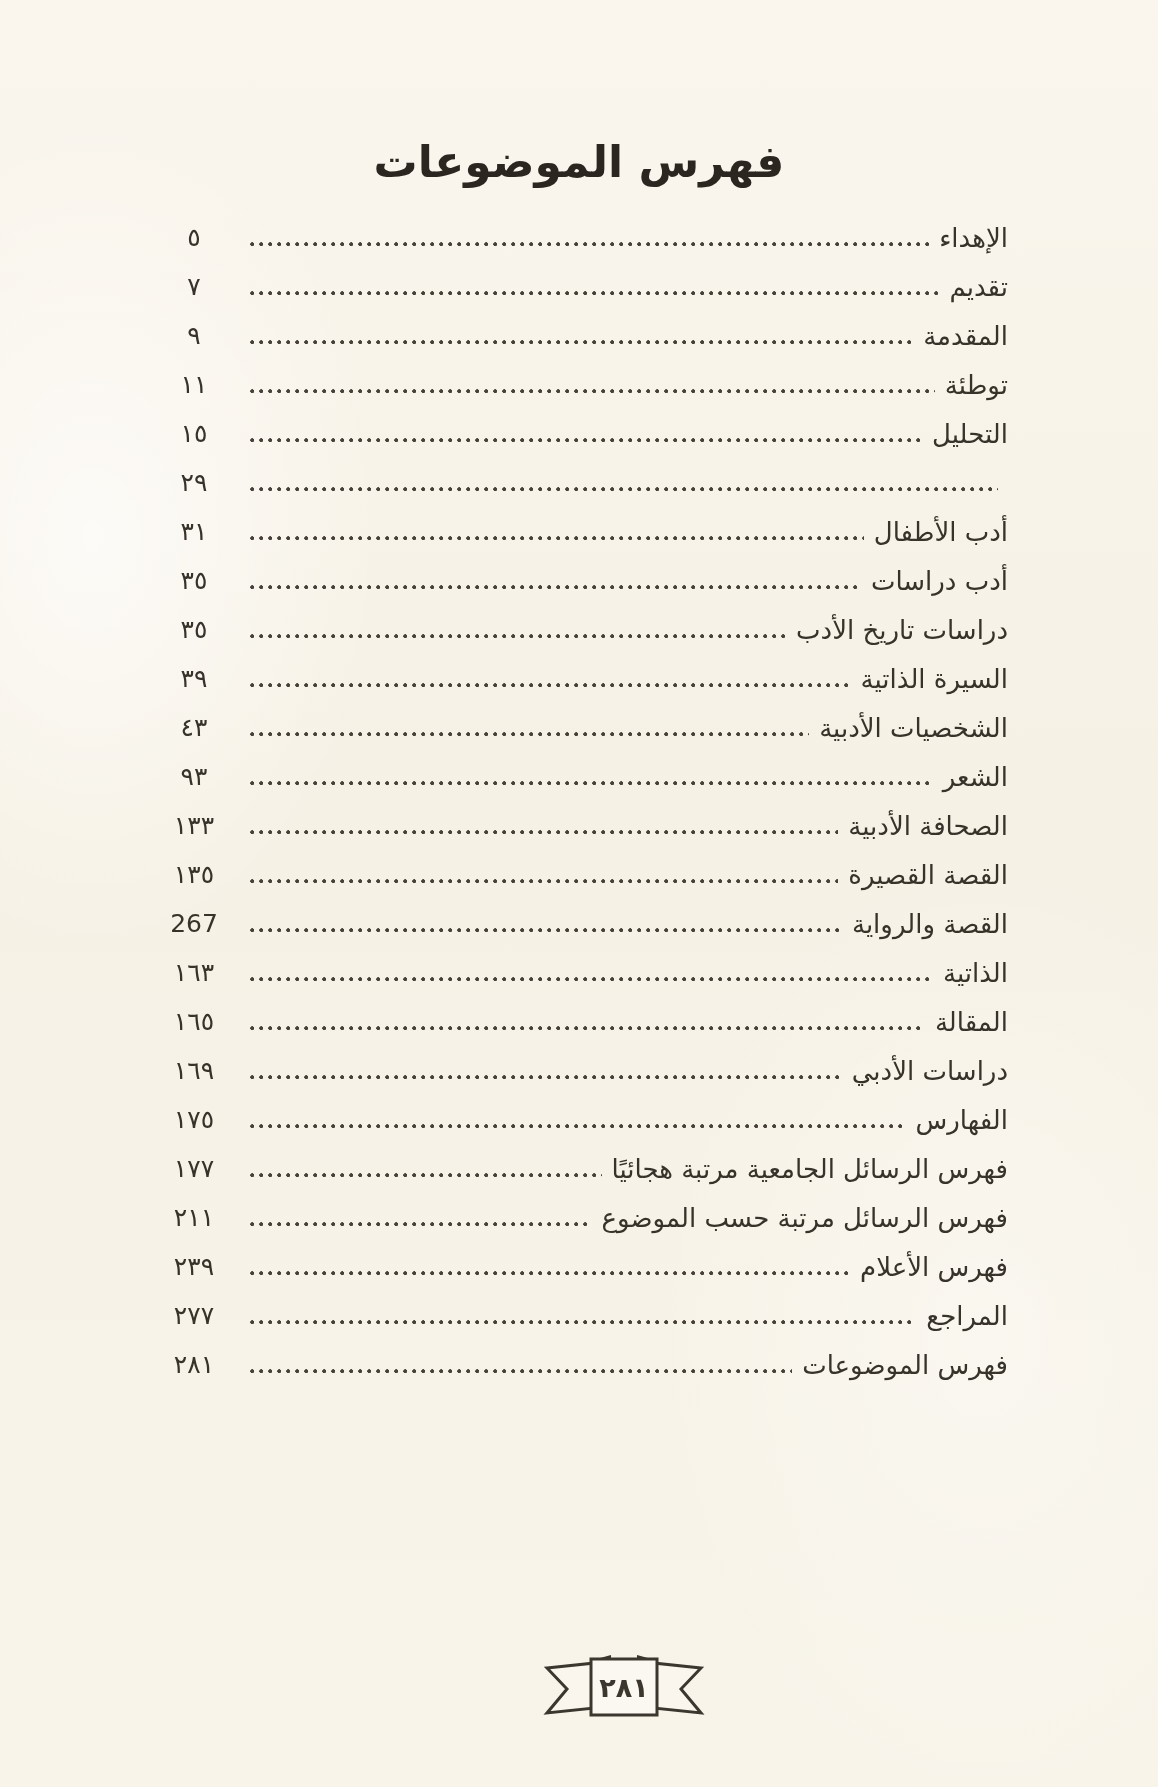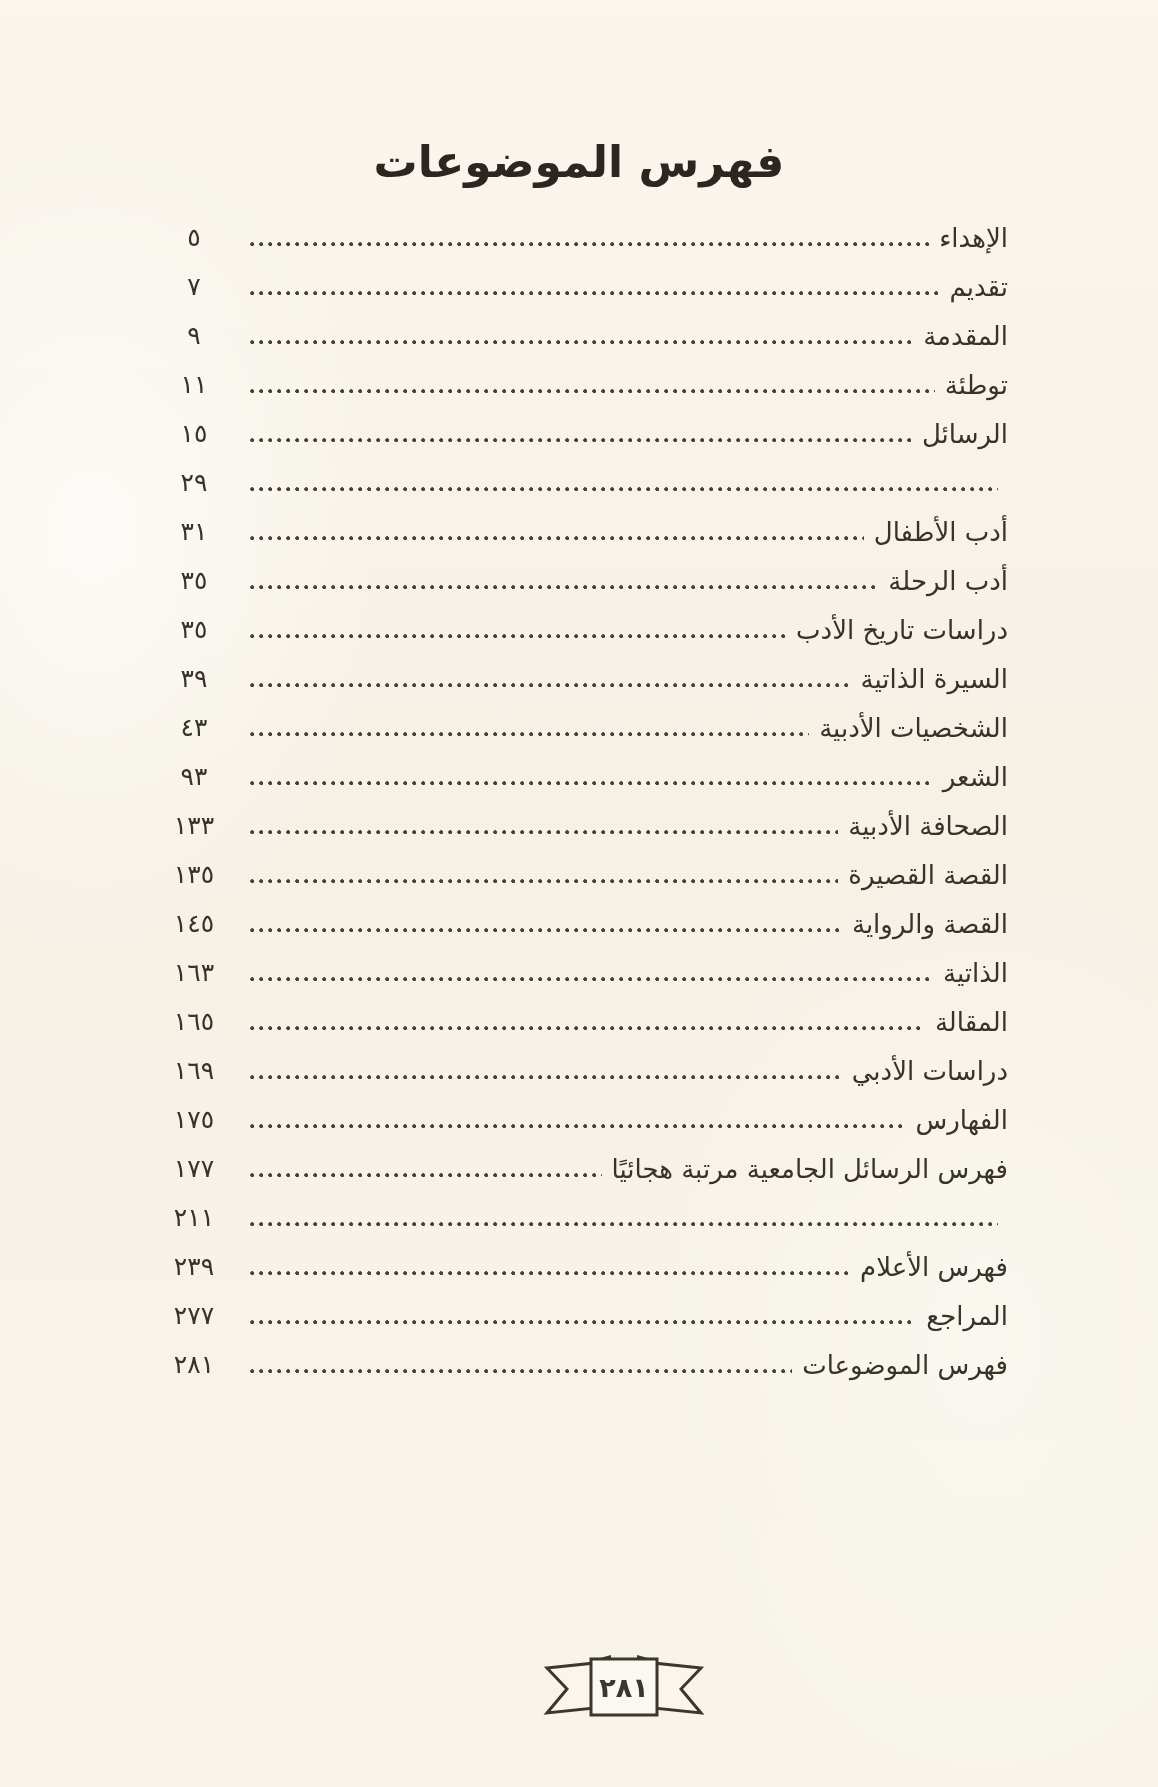--- a/index.html
+++ b/index.html
@@ -93,35 +93,35 @@
         <span class="toc-title">المقدمة</span>
         <span class="leader"></span>
         <span class="pagenum">٩</span>
       </div>
       <div class="toc-row">
         <span class="toc-title">توطئة</span>
         <span class="leader"></span>
         <span class="pagenum">١١</span>
       </div>
       <div class="toc-row">
-        <span class="toc-title">الرسائل</span>
+        <span class="toc-title">التحليل</span>
         <span class="leader"></span>
         <span class="pagenum">١٥</span>
       </div>
       <div class="toc-row">
         <span class="leader"></span>
         <span class="pagenum">٢٩</span>
       </div>
       <div class="toc-row">
         <span class="toc-title">أدب الأطفال</span>
         <span class="leader"></span>
         <span class="pagenum">٣١</span>
       </div>
       <div class="toc-row">
-        <span class="toc-title">أدب الرحلة</span>
+        <span class="toc-title">أدب دراسات</span>
         <span class="leader"></span>
         <span class="pagenum">٣٥</span>
       </div>
       <div class="toc-row">
         <span class="toc-title">دراسات تاريخ الأدب</span>
         <span class="leader"></span>
         <span class="pagenum">٣٥</span>
       </div>
       <div class="toc-row">
         <span class="toc-title">السيرة الذاتية</span>
@@ -144,21 +144,21 @@
         <span class="pagenum">١٣٣</span>
       </div>
       <div class="toc-row">
         <span class="toc-title">القصة القصيرة</span>
         <span class="leader"></span>
         <span class="pagenum">١٣٥</span>
       </div>
       <div class="toc-row">
         <span class="toc-title">القصة والرواية</span>
         <span class="leader"></span>
-        <span class="pagenum">١٤٥</span>
+        <span class="pagenum">267</span>
       </div>
       <div class="toc-row">
         <span class="toc-title">الذاتية</span>
         <span class="leader"></span>
         <span class="pagenum">١٦٣</span>
       </div>
       <div class="toc-row">
         <span class="toc-title">المقالة</span>
         <span class="leader"></span>
         <span class="pagenum">١٦٥</span>
@@ -172,20 +172,21 @@
         <span class="toc-title">الفهارس</span>
         <span class="leader"></span>
         <span class="pagenum">١٧٥</span>
       </div>
       <div class="toc-row">
         <span class="toc-title">فهرس الرسائل الجامعية مرتبة هجائيًا</span>
         <span class="leader"></span>
         <span class="pagenum">١٧٧</span>
       </div>
       <div class="toc-row">
+        <span class="toc-title">فهرس الرسائل مرتبة حسب الموضوع</span>
         <span class="leader"></span>
         <span class="pagenum">٢١١</span>
       </div>
       <div class="toc-row">
         <span class="toc-title">فهرس الأعلام</span>
         <span class="leader"></span>
         <span class="pagenum">٢٣٩</span>
       </div>
       <div class="toc-row">
         <span class="toc-title">المراجع</span>

